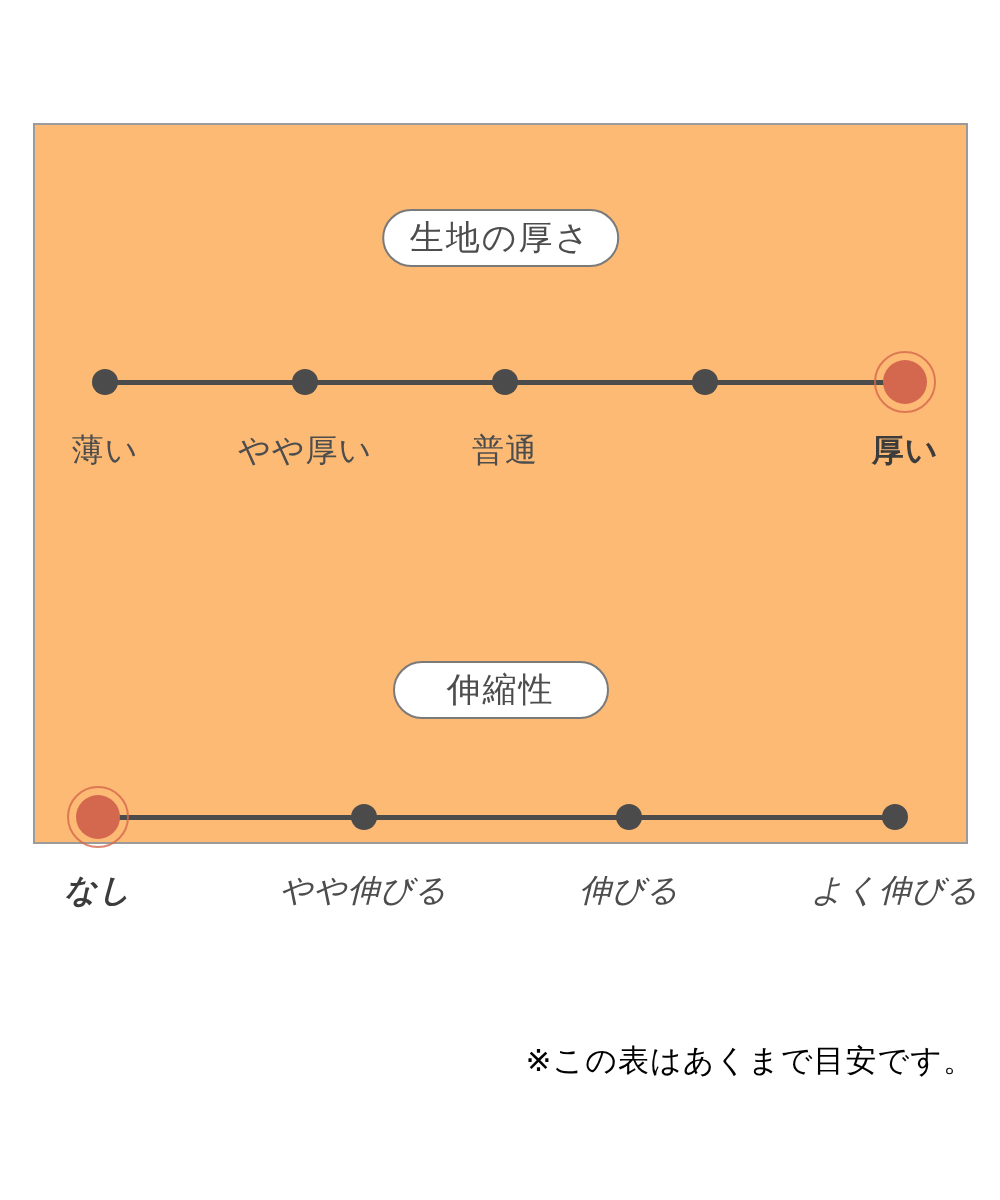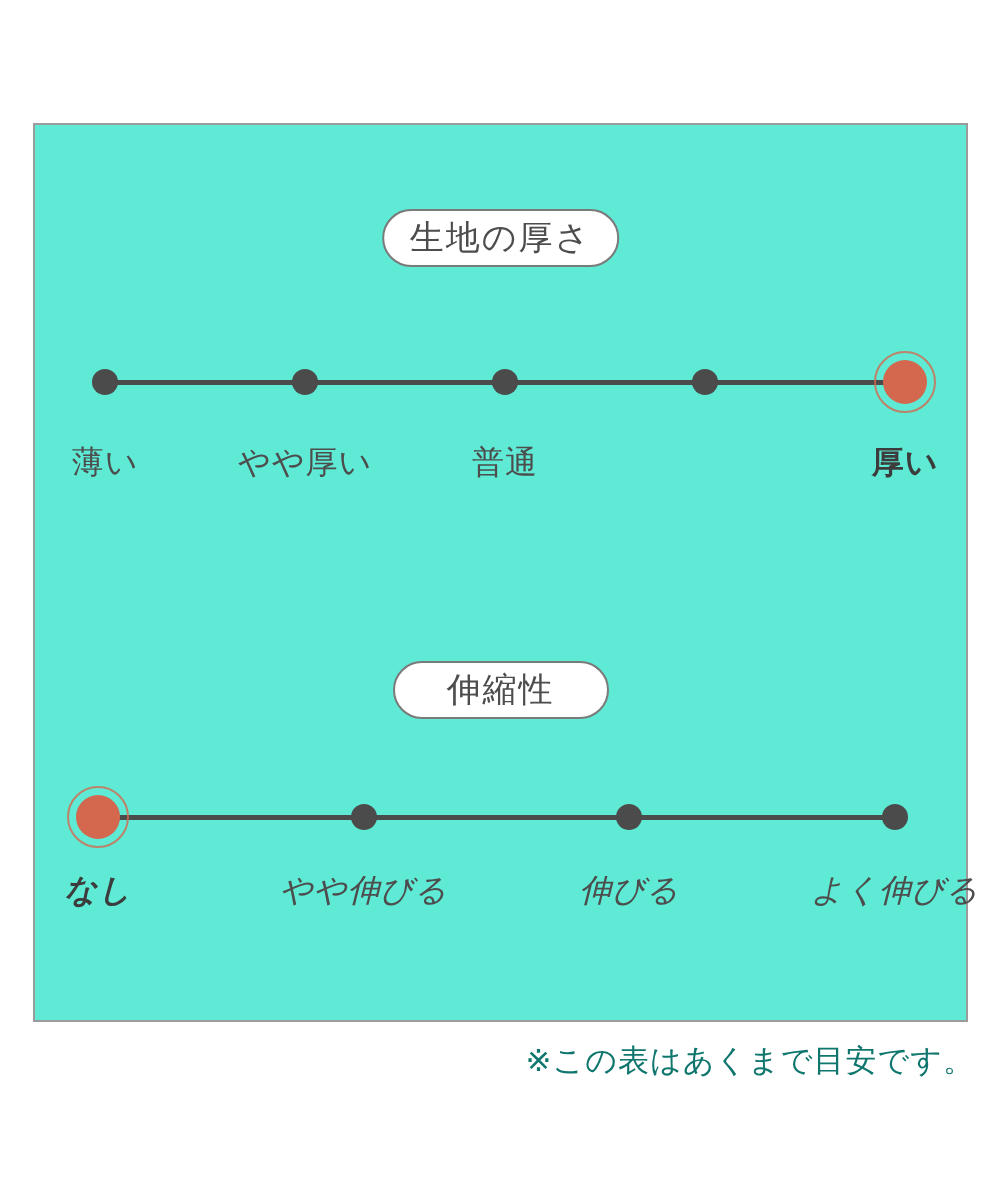--- a/index.html
+++ b/index.html
@@ -12,24 +12,24 @@
     overflow: hidden;
     --accent: #d4684e;
     --ink: #4b4b4b;
     --text: #4d4d4d;
     --frame: #9b9b9b;
     --pill-border: #7a7a7a;
   }
   .frame {
     position: absolute;
     left: 33px; top: 123px;
-    width: 935px; height: 899px;
+    width: 935px; height: 721px;
     border: 2px solid var(--frame);
     box-sizing: border-box;
-    background: #5eead4;
+    background: #fdba74;
   }
   .pill {
     position: absolute;
     left: 50%;
     transform: translateX(-50%);
     min-width: 216px;
     height: 58px;
     box-sizing: border-box;
     border: 2px solid var(--pill-border);
     border-radius: 32px;
@@ -75,39 +75,39 @@
     width: 62px; height: 62px;
     box-sizing: border-box;
     border: 2px solid var(--accent);
     border-radius: 50%;
     transform: translate(-50%, -50%);
     opacity: 0.8;
     background: transparent;
   }
 
   .labels { position: absolute; height: 42px; }
-  .labels-1 { left: 70px; width: 800px; top: 316px; }
+  .labels-1 { left: 70px; width: 800px; top: 304px; }
   .labels-2 { left: 63px; width: 797px; top: 744px; font-style: italic; }
   .lbl {
     position: absolute;
     transform: translateX(-50%);
     white-space: nowrap;
     font-size: 32px;
     color: var(--text);
     font-weight: 500;
     letter-spacing: 1px;
   }
   .lbl.selected { font-weight: 700; color: #3c3c3c; }
 
   .footer-note {
     position: absolute;
     right: 25px;
     top: 1040px;
     font-size: 31px;
-    color: #0f766e;
+    color: #000000;
     letter-spacing: 1px;
     white-space: nowrap;
   }
 </style>
 </head>
 <body>
 
 <div class="canvas" style="--accent: #d4684e; --ink: #4b4b4b; --text: #4d4d4d; --frame: #9b9b9b; --pill-border: #7a7a7a;">
   <div class="frame">
 

